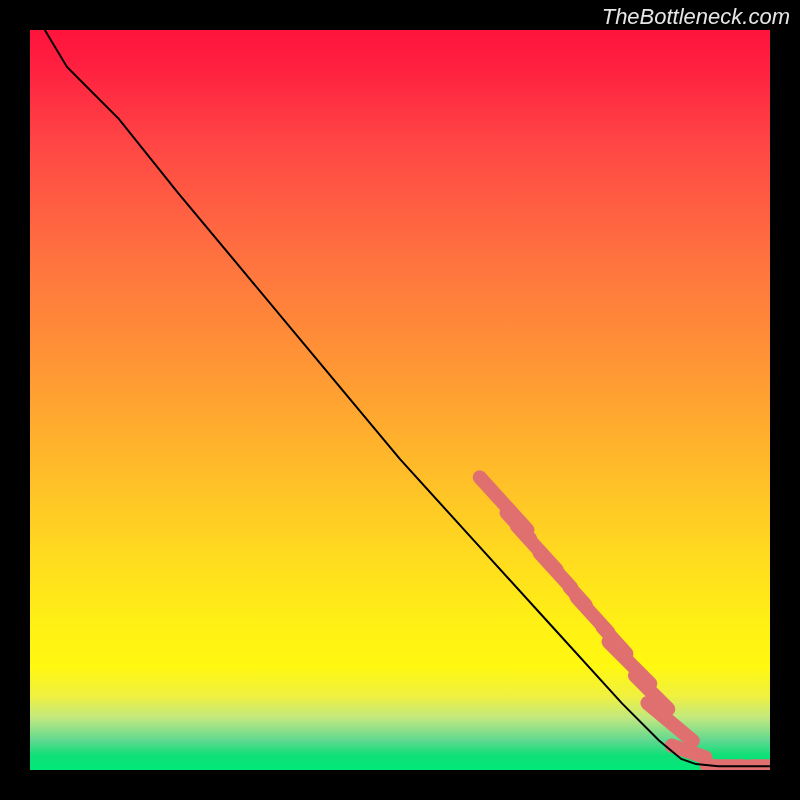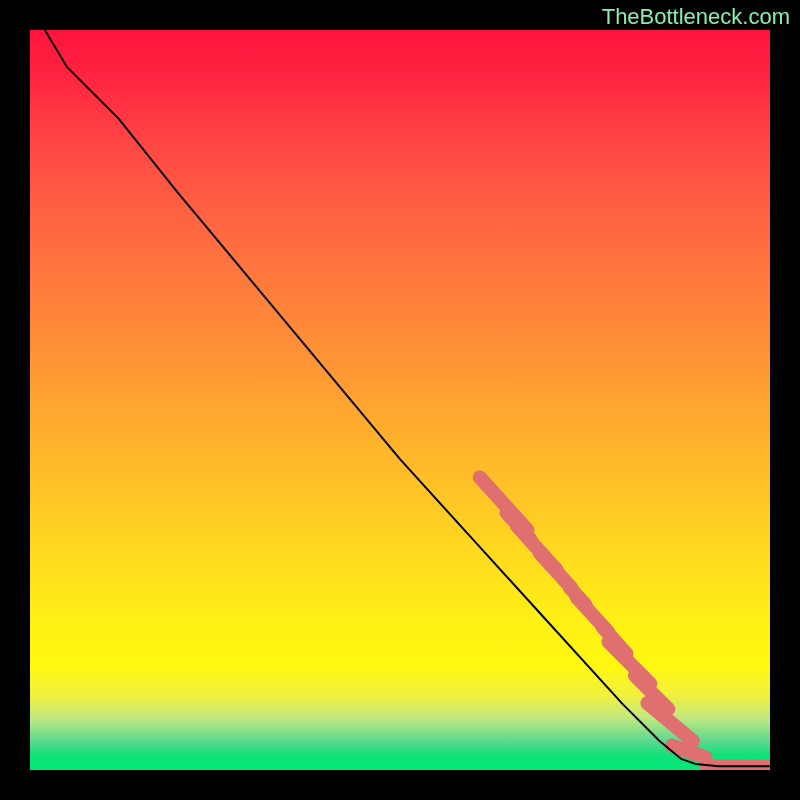--- a/index.html
+++ b/index.html
@@ -1,24 +1,25 @@
 <!DOCTYPE html>
 <html><head>
 <meta charset="utf-8">
 <style>
   * { margin: 0; padding: 0; box-sizing: border-box; }
   body { width: 800px; height: 800px; background: #000; position: relative; font-family: Arial, sans-serif; }
   .watermark {
     position: absolute;
     top: 4px;
     right: 10px;
-    color: #86efac;
+    color: #e5e5e5;
     font-size: 22px;
     font-weight: 500;
     z-index: 10;
+    font-style: italic;
   }
   .plot-area {
     position: absolute;
     left: 30px;
     top: 30px;
     width: 740px;
     height: 740px;
   }
   .gradient-bg {
     position: absolute;

